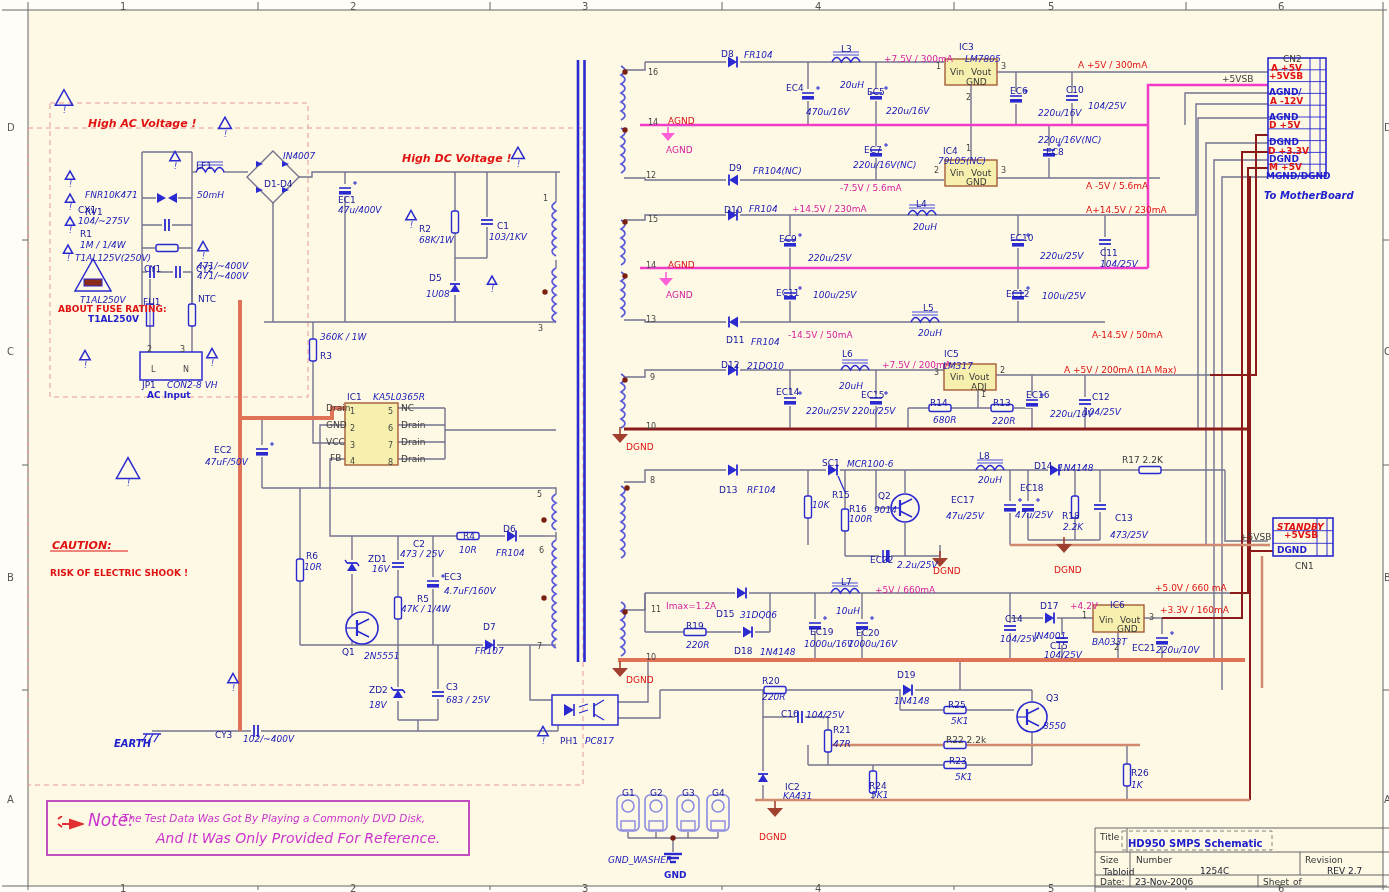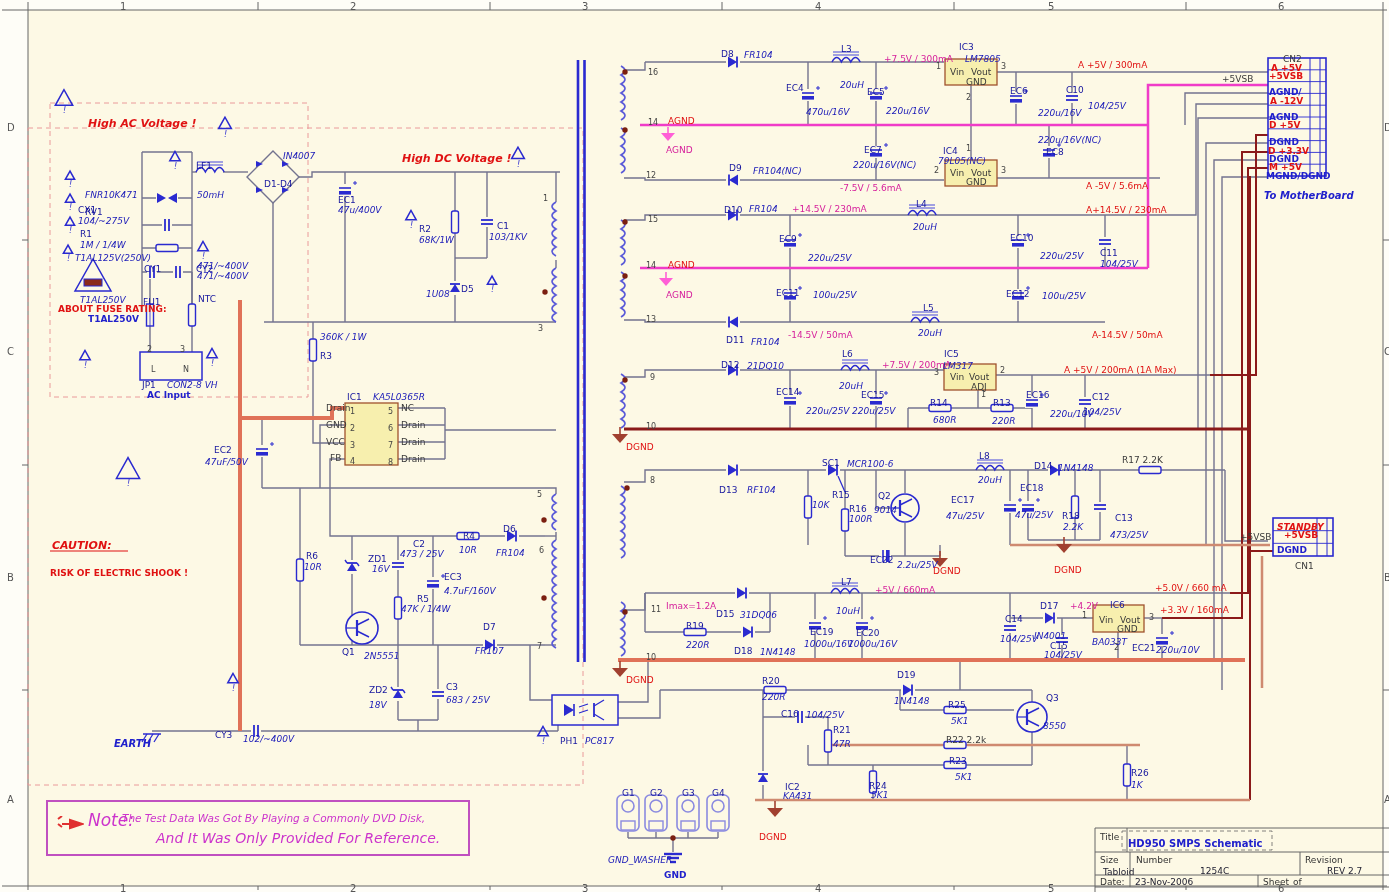--- a/index.html
+++ b/index.html
@@ -966,21 +966,21 @@
     <div class="lbl d" style="left: 142px; top: 380px;">JP1</div>
     <div class="lbl v" style="left: 167px; top: 380px;">CON2-8 VH</div>
     <div class="lbl bb" style="left: 147px; top: 390px;">AC Input</div>
     <div class="lbl d" style="left: 338px; top: 195px;">EC1</div>
     <div class="lbl v" style="left: 338px; top: 205px;">47u/400V</div>
     <div class="lbl rbi" style="left: 402px; top: 154px;">High DC Voltage !</div>
     <div class="lbl d" style="left: 419px; top: 224px;">R2</div>
     <div class="lbl v" style="left: 419px; top: 235px;">68K/1W</div>
     <div class="lbl d" style="left: 497px; top: 221px;">C1</div>
     <div class="lbl v" style="left: 489px; top: 232px;">103/1KV</div>
-    <div class="lbl d" style="left: 429px; top: 284px; margin-left: 32px;">D5</div>
+    <div class="lbl d" style="left: 429px; top: 273px;">D5</div>
     <div class="lbl v" style="left: 426px; top: 289px;">1U08</div>
     <div class="lbl d" style="left: 320px; top: 321px; margin-top: 30px;">R3</div>
     <div class="lbl v" style="left: 320px; top: 332px;">360K / 1W</div>
     <div class="lbl t" style="left: 543px; top: 194px;">1</div>
     <div class="lbl t" style="left: 538px; top: 324px;">3</div>
     <div class="lbl d" style="left: 347px; top: 392px;">IC1</div>
     <div class="lbl v" style="left: 373px; top: 392px;">KA5L0365R</div>
     <div class="lbl k" style="left: 326px; top: 403px;">Drain</div>
     <div class="lbl t" style="left: 350px; top: 407px;">1</div>
     <div class="lbl k" style="left: 326px; top: 420px;">GND</div>

